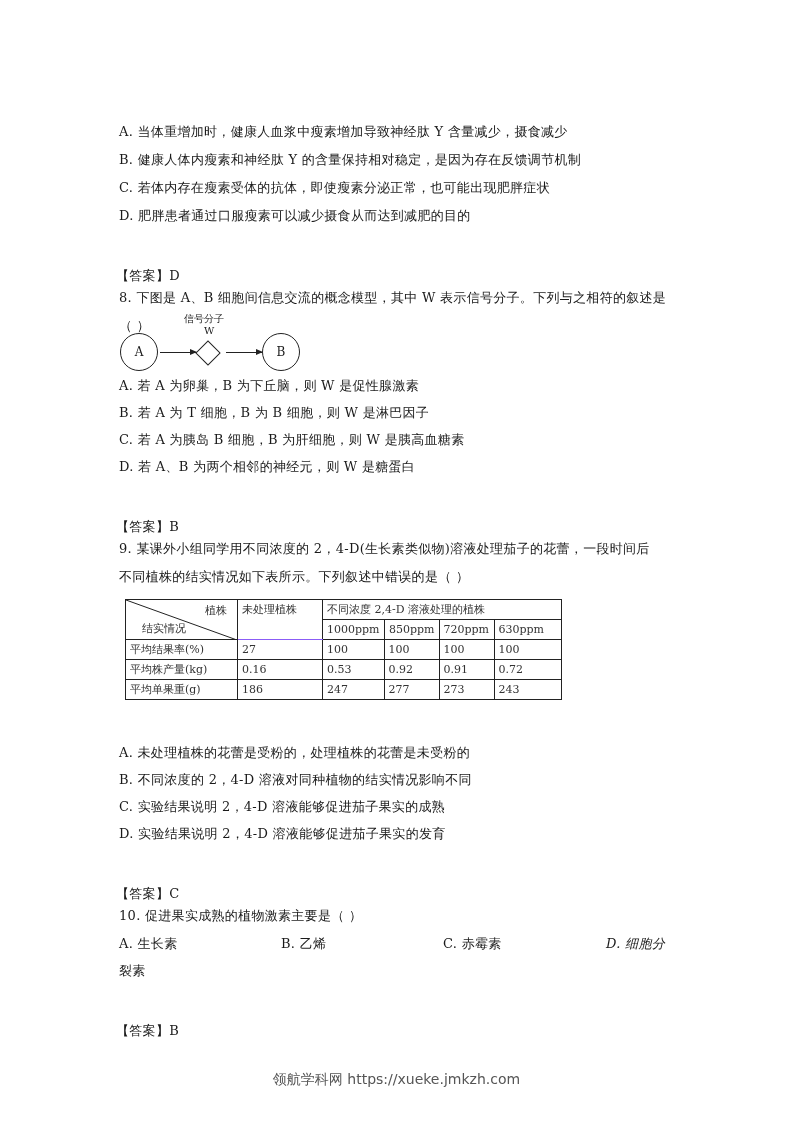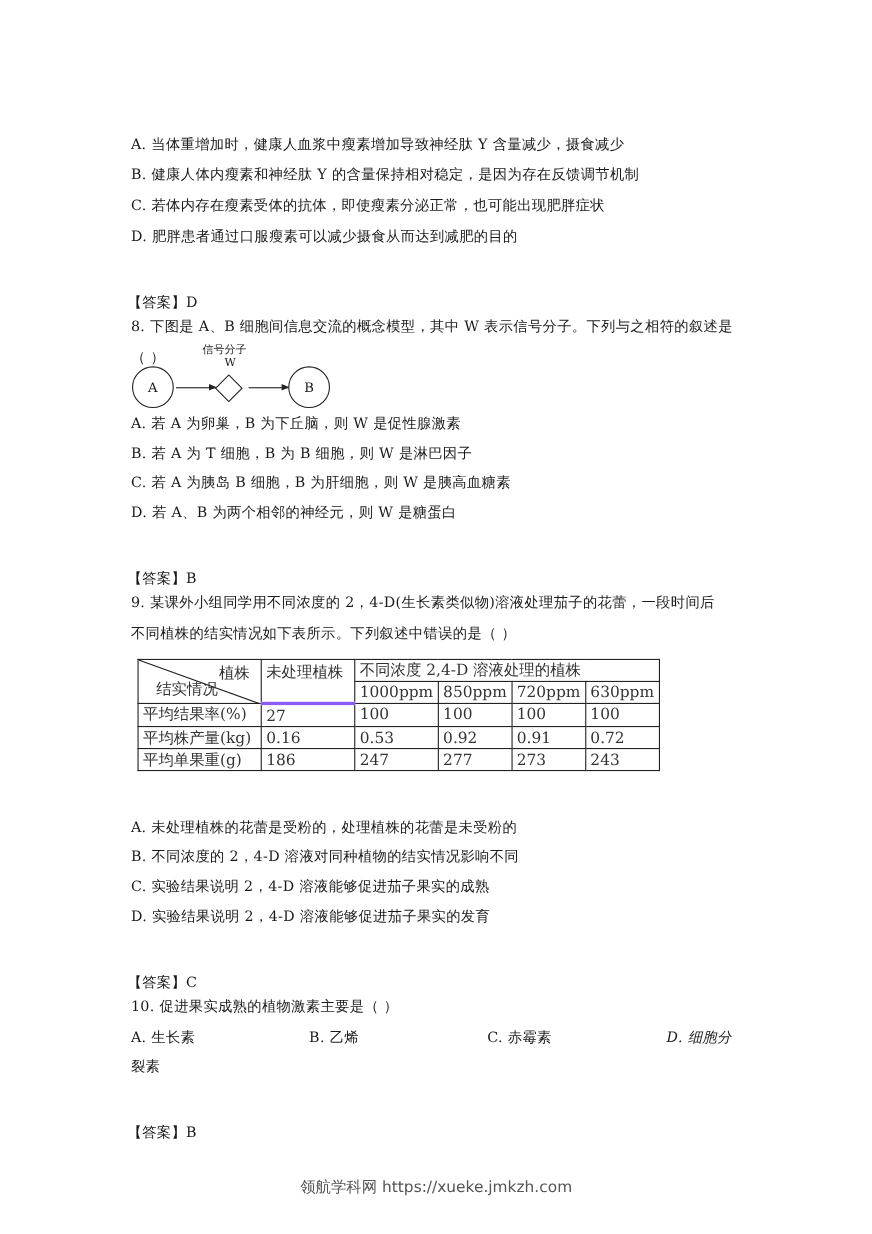--- a/index.html
+++ b/index.html
@@ -9,21 +9,21 @@
   .ans { left: 116px; margin-top: 32px; }
   .diagram { position: absolute; left: 118px; top: 310px; width: 200px; height: 64px; }
   .circle { position: absolute; width: 36px; height: 36px; border: 1.3px solid #222; border-radius: 50%;
             font-size: 12px; display: flex; align-items: center; justify-content: center; }
   .diamond { position: absolute; width: 16px; height: 16px; border: 1.3px solid #222; transform: rotate(45deg); }
   .arrow { position: absolute; height: 1.3px; background: #222; }
   .arrow::after { content: ""; position: absolute; right: -1px; top: -3px; border-left: 7px solid #222;
                   border-top: 3.5px solid transparent; border-bottom: 3.5px solid transparent; }
   .diag-label { position: absolute; font-size: 10px; line-height: 11px; white-space: nowrap; }
   table.data { position: absolute; left: 125px; top: 599px; border-collapse: collapse;
-               font-size: 14px; font-family: "DejaVu Serif", serif; color: #333; }
+               font-size: 11px; font-family: "DejaVu Serif", serif; color: #333; }
   table.data td { border: 1px solid #222; padding: 0 4px; height: 19px; white-space: nowrap; vertical-align: middle; }
   td.diag { position: relative; width: 103px; height: 38px; padding: 0; }
   td.diag svg { position: absolute; left: 0; top: 0; }
   td.diag .tl { position: absolute; right: 10px; top: 3px; }
   td.diag .bl { position: absolute; left: 16px; bottom: 3px; }
   .footer { position: absolute; top: 1071px; left: 0; width: 793px; text-align: center;
             font-family: "DejaVu Sans", sans-serif; font-size: 14px; color: #555; }
 </style>
 </head>
 <body>
@@ -63,21 +63,21 @@
 <table class="data">
   <tbody>
       <tr>
     <td class="diag" rowspan="2" style="width:103px;">
       <svg width="111" height="40">
         <line x1="0" y1="0" x2="111" y2="40" stroke="#222" stroke-width="1"></line>
       </svg>
       <span class="tl">植株</span>
       <span class="bl">结实情况</span>
     </td>
-    <td rowspan="2" style="width:76px; vertical-align:top; padding-top:2px; border-bottom:3px solid #8b5cf6;">
+    <td rowspan="2" style="width:76px; vertical-align:top; padding-top:2px; border-bottom:1px solid #8b5cf6;">
       <span>未处理植株</span>
     </td>
     <td colspan="4" style="">不同浓度 2,4-D 溶液处理的植株</td>
   </tr>
   <tr>
     <td style="width:50px;">1000ppm</td>
     <td style="width:46px;text-align:right;">850ppm</td>
     <td style="width:46px;">720ppm</td>
     <td style="width:58px;">630ppm</td>
   </tr>

